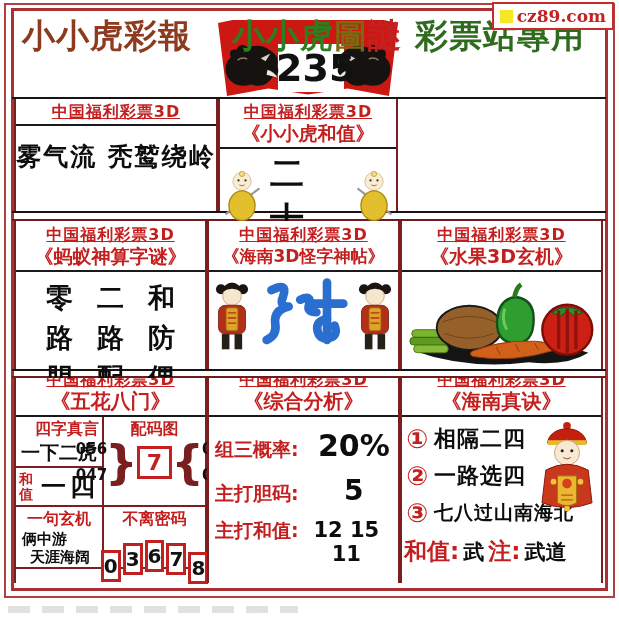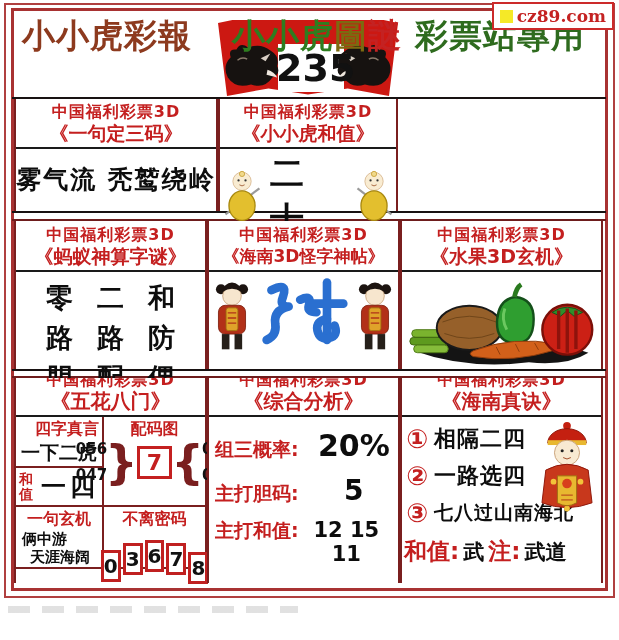--- a/index.html
+++ b/index.html
@@ -26,21 +26,21 @@
   .tiger-l{left:222px;}
   .tiger-r{left:334px;transform:scaleX(-1);}
   .badge{position:absolute;right:5px;top:2px;height:24px;background:#fff;border:2px solid #cc2a2a;
          display:flex;align-items:center;gap:4px;padding:0 6px;z-index:6;}
   .badge .sq{width:13px;height:13px;background:#f5e927;}
   .badge .dom{color:#c42222;font-weight:bold;font-size:17px;font-family:"DejaVu Serif",serif;}
   .hline{position:absolute;left:12px;width:594px;border-top:2px solid #181212;z-index:1;}
   .hline.red{border-top-color:#6e1d1d;}
   .panel{position:absolute;background:#fff;border-left:2px solid #7a1f1f;border-right:2px solid #7a1f1f;
          box-sizing:border-box;z-index:2;}
-  .red-org{color:#c41f1f;font-weight:bold;font-size:16px;text-align:center;line-height:20px;letter-spacing:1px;}
+  .red-org{color:#c41f1f;font-weight:bold;font-size:16px;text-align:center;line-height:20px;letter-spacing:1px;text-decoration:underline;}
   .p-title{color:#c41f1f;font-weight:bold;font-size:19px;text-align:center;line-height:23px;}
   .p-sep{border-top:2px solid #1a1a1a;margin-top:2px;}
   .org-clip{height:12px;overflow:hidden;}
   .org-clip .red-org{margin-top:-8px;}
   .verse{font-size:25px;color:#0d0d0d;text-align:center;margin-top:14px;letter-spacing:2px;}
   .hezhi-body{display:flex;align-items:center;justify-content:space-between;padding:2px 2px 0 2px;}
   .hezhi-val{font-size:34px;color:#0d0d0d;letter-spacing:10px;padding-left:8px;}
   .grid3{display:grid;grid-template-columns:repeat(3,1fr);row-gap:4px;margin-top:8px;padding:0 18px;}
   .grid3 span{font-size:27px;color:#0d0d0d;text-align:center;}
   .guaizi-body{display:flex;align-items:center;justify-content:space-between;padding:0 1px;}
@@ -103,21 +103,20 @@
   </div>
 
   <div class="hline" style="top:97px;"></div>
   <div class="hline" style="top:211px;"></div>
   <div class="hline red" style="top:219px;"></div>
   <div class="hline" style="top:369px;"></div>
   <div class="hline red" style="top:376px;"></div>
 
   <div class="panel" style="left:14px;top:99px;width:204px;height:112px;">
     <div class="red-org" style="margin-top:3px;">中国福利彩票3D</div>
-    <div class="p-title">《一句定三码》</div>
     <div class="p-sep"></div>
     <div class="verse callig">雾气流 秃鹫绕岭</div>
   </div>
   <div class="panel" style="left:218px;top:99px;width:180px;height:112px;">
     <div class="red-org" style="margin-top:3px;">中国福利彩票3D</div>
     <div class="p-title">《小小虎和值》</div>
     <div class="p-sep"></div>
     <div class="hezhi-body">
       <svg width="42" height="60" viewBox="0 0 46 64">
         <line x1="4" y1="52" x2="43" y2="22" stroke="#9a9a9a" stroke-width="2.5"></line>

